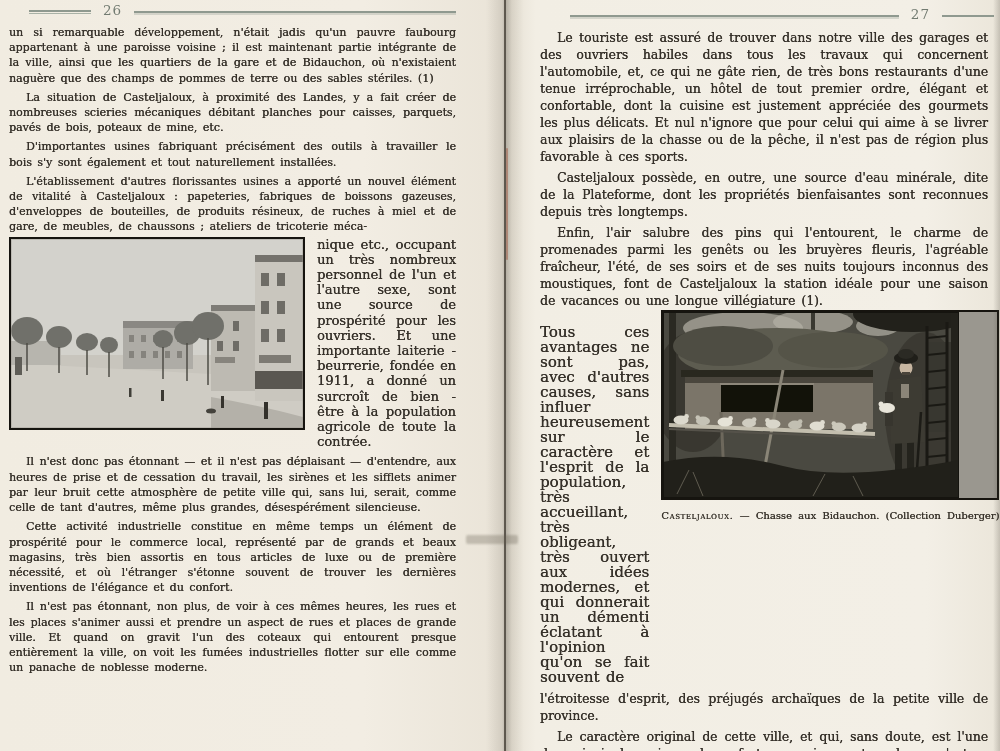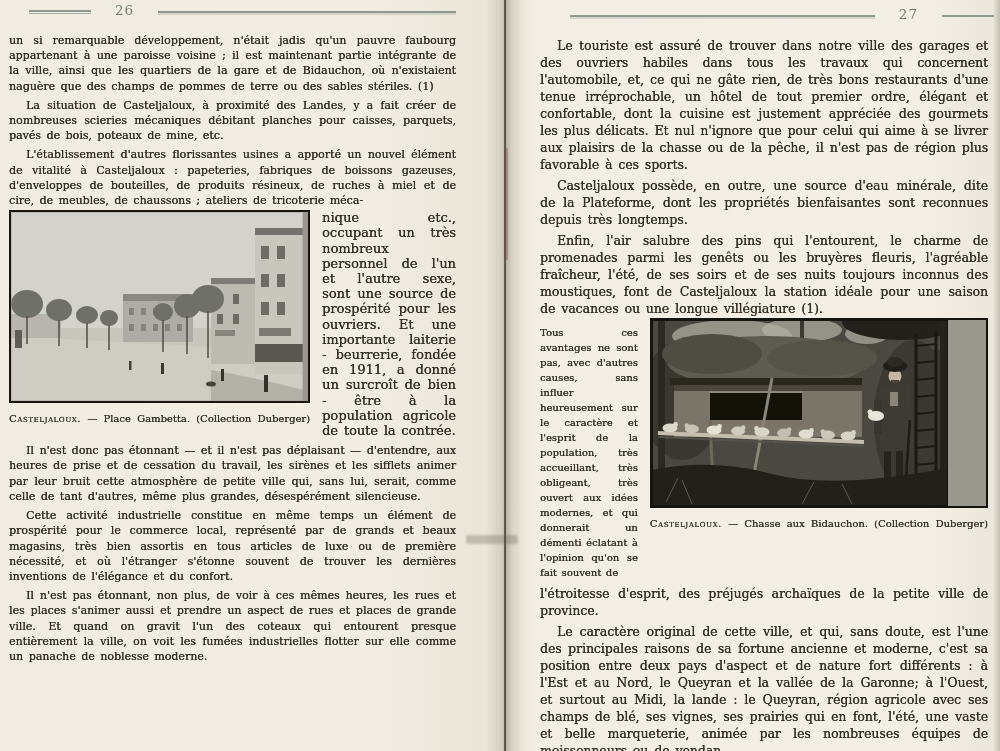--- a/index.html
+++ b/index.html
@@ -6,21 +6,21 @@
   html,body{margin:0;padding:0;background:#d8d2c6;}
   .scan{position:relative;width:1000px;height:751px;overflow:hidden;
         background:#efeadf;font-family:"DejaVu Serif","Liberation Serif",serif;
         color:#36312a;}
   .page{position:absolute;top:0;height:751px;overflow:hidden;box-sizing:border-box;}
   .page-left{left:0;width:504px;padding:6px 48px 0 9px;
         background:linear-gradient(90deg,#f1ece1 0%,#f2ede3 72%,#eae4d8 99%);}
   .page-right{left:506px;width:494px;padding:10px 12px 0 34px;
         background:linear-gradient(90deg,#e5dfd2 0%,#f2eee4 6%,#f3efe6 85%,#ebe6da 100%);}
 
-  .page-head{display:flex;align-items:center;gap:24px;height:12px;margin-bottom:15px;justify-content:flex-end;}
+  .page-head{display:flex;align-items:center;gap:12px;height:12px;margin-bottom:7px;justify-content:flex-end;}
   .page-left .page-head{margin-left:20px;}
   .page-right .page-head{margin-left:30px;margin-right:-6px;}
   .rule-long{flex:1;height:2px;background:#8f998f;box-shadow:0 2px 0 rgba(143,153,143,.30);}
   .rule-short-double{width:62px;height:4px;border-top:2px solid #8f998f;border-bottom:1px solid #a9b2a7;box-sizing:border-box;}
   .rule-short{width:52px;height:2px;background:#8f998f;}
   .page-num{font-size:13.5px;color:#727b71;letter-spacing:1px;transform:translateY(-2px);}
 
   .body-text{margin:0 0 4px;text-align:justify;text-indent:17px;
         font-size:11px;line-height:15.2px;word-spacing:2px;
         text-shadow:0.25px 0 0 currentColor;}
@@ -30,21 +30,21 @@
 
   .wrap-row{display:flex;gap:12px;margin:2px 0 5px;}
   .photo-figure{flex:0 0 auto;margin:0;}
   .photo-figure-right{margin-top:-3px;}
   .photo-frame{border:2px solid #16140f;line-height:0;background:#9a978f;}
   .caption{margin-top:10px;font-size:10px;color:#3a352d;text-align:center;
         word-spacing:3px;text-shadow:0.2px 0 0 currentColor;}
   .sc{font-variant:small-caps;letter-spacing:.6px;}
   .wrap-text{flex:1;text-align:justify;font-size:13px;line-height:15.2px;
         word-spacing:1.5px;align-self:flex-start;text-shadow:0.25px 0 0 currentColor;}
-  .wrap-text-left{margin-top:4px;font-size:10px;line-height:15px;}
+  .wrap-text-left{margin-top:12px;font-size:15px;line-height:15px;}
 
   .gutter-shadow{position:absolute;left:486px;top:0;width:38px;height:751px;pointer-events:none;
         background:linear-gradient(90deg,rgba(75,68,55,0) 0%,rgba(75,68,55,.14) 42%,rgba(40,36,28,.26) 52%,rgba(75,68,55,.10) 68%,rgba(75,68,55,0) 100%);}
   .binding-line{position:absolute;left:504px;top:0;width:2px;height:751px;background:#3c372e;opacity:.75;}
   .red-thread{position:absolute;left:506px;top:148px;width:2px;height:112px;background:#a05a43;opacity:.5;border-radius:2px;}
   .smudge{position:absolute;left:466px;top:535px;width:52px;height:9px;
         background:rgba(95,88,76,.30);filter:blur(1px);border-radius:2px;}
   .edge-right{position:absolute;right:0;top:0;width:7px;height:751px;
         background:linear-gradient(270deg,rgba(60,55,45,.22),rgba(60,55,45,0));}
 </style>
@@ -55,21 +55,22 @@
 
   <section class="page page-left">
     <header class="page-head">
       <span class="rule-short-double"></span>
       <span class="page-num">26</span>
       <span class="rule-long"></span>
     </header>
 
     <p class="body-text no-indent">un si remarquable développement, n'était jadis qu'un pauvre faubourg appartenant à une paroisse voisine ; il est maintenant partie intégrante de la ville, ainsi que les quartiers de la gare et de Bidauchon, où n'existaient naguère que des champs de pommes de terre ou des sables stériles. (1)</p>
     <p class="body-text">La situation de Casteljaloux, à proximité des Landes, y a fait créer de nombreuses scieries mécaniques débitant planches pour caisses, parquets, pavés de bois, poteaux de mine, etc.</p>
-    <p class="body-text para-tight">L'établissement d'autres florissantes usines a apporté un nouvel élément de vitalité à Casteljaloux : papeteries, fabriques de boissons gazeuses, d'enveloppes de bouteilles, de produits résineux, de ruches à miel et de cire, de meubles, de chaussons ; ateliers de tricoterie méca-</p>
+    <p class="body-text">D'importantes usines fabriquant précisément des outils à travailler le bois s'y sont également et tout naturellement installées.</p>
+    <p class="body-text para-tight">L'établissement d'autres florissantes usines a apporté un nouvel élément de vitalité à Casteljaloux : papeteries, fabriques de boissons gazeuses, d'enveloppes de bouteilles, de produits résineux, de ruches à miel et de gare, de meubles, de chaussons ; ateliers de tricoterie méca-</p>
 
     <div class="wrap-row">
       <figure class="photo-figure">
         <div class="photo-frame">
           <svg width="292" height="189" viewBox="0 0 292 189" role="img">
             <rect width="292" height="189" fill="#d3d2cc"></rect>
             <rect y="116" width="292" height="73" fill="#c8c5bd"></rect>
             <path d="M0 124 L292 140 L292 189 L0 189 Z" fill="#cfccc4"></path>
             <rect x="0" y="102" width="50" height="24" fill="#b7b5ae"></rect>
             <rect x="4" y="118" width="7" height="18" fill="#5f5d57"></rect>
@@ -126,26 +127,20 @@
               <line x1="197" y1="99" x2="197" y2="146"></line>
             </g>
             <rect x="150" y="151" width="3" height="11" fill="#3a3832"></rect>
             <rect x="210" y="157" width="3" height="12" fill="#35332d"></rect>
             <rect x="253" y="163" width="4" height="17" fill="#33312b"></rect>
             <rect x="118" y="149" width="2.5" height="9" fill="#403e38"></rect>
             <ellipse cx="200" cy="172" rx="5" ry="2.5" fill="#44423c"></ellipse>
             <rect x="0.5" y="0.5" width="291" height="188" fill="none" stroke="#9a978f" stroke-opacity=".4"></rect>
           </svg>
         </div>
-        <figcaption class="caption">
-          <span class="sc">Casteljaloux.</span>
-          <span>—</span>
-          <span>Place Gambetta.</span>
-          <span>(Collection Duberger)</span>
-        </figcaption>
       </figure>
       <div class="wrap-text">nique etc., occupant un très nombreux personnel de l'un et l'autre sexe, sont une source de prospérité pour les ouvriers. Et une importante laiterie - beurrerie, fondée en 1911, a donné un surcroît de bien - être à la population agricole de toute la contrée.</div>
     </div>
 
     <p class="body-text">Il n'est donc pas étonnant — et il n'est pas déplaisant — d'entendre, aux heures de prise et de cessation du travail, les sirènes et les sifflets animer par leur bruit cette atmosphère de petite ville qui, sans lui, serait, comme celle de tant d'autres, même plus grandes, désespérément silencieuse.</p>
     <p class="body-text">Cette activité industrielle constitue en même temps un élément de prospérité pour le commerce local, représenté par de grands et beaux magasins, très bien assortis en tous articles de luxe ou de première nécessité, et où l'étranger s'étonne souvent de trouver les dernières inventions de l'élégance et du confort.</p>
     <p class="body-text">Il n'est pas étonnant, non plus, de voir à ces mêmes heures, les rues et les places s'animer aussi et prendre un aspect de rues et places de grande ville. Et quand on gravit l'un des coteaux qui entourent presque entièrement la ville, on voit les fumées industrielles flotter sur elle comme un panache de noblesse moderne.</p>
 
   </section>
 

